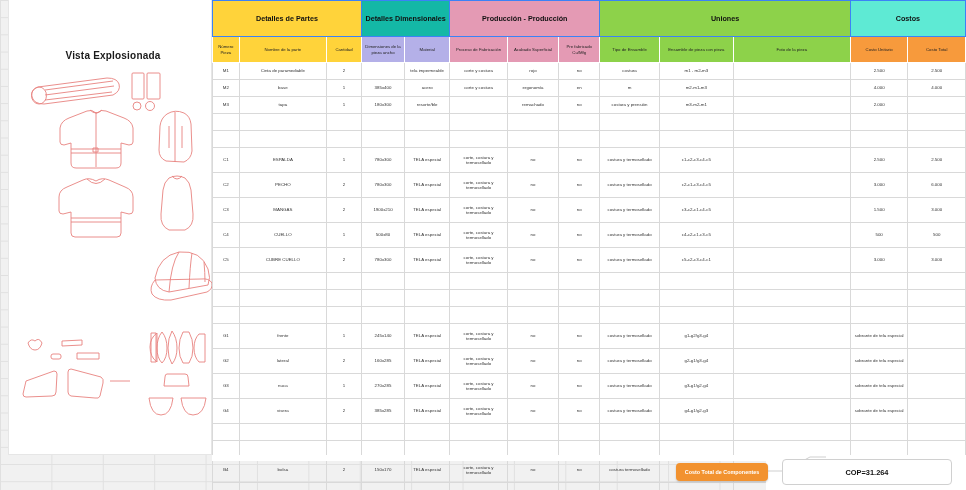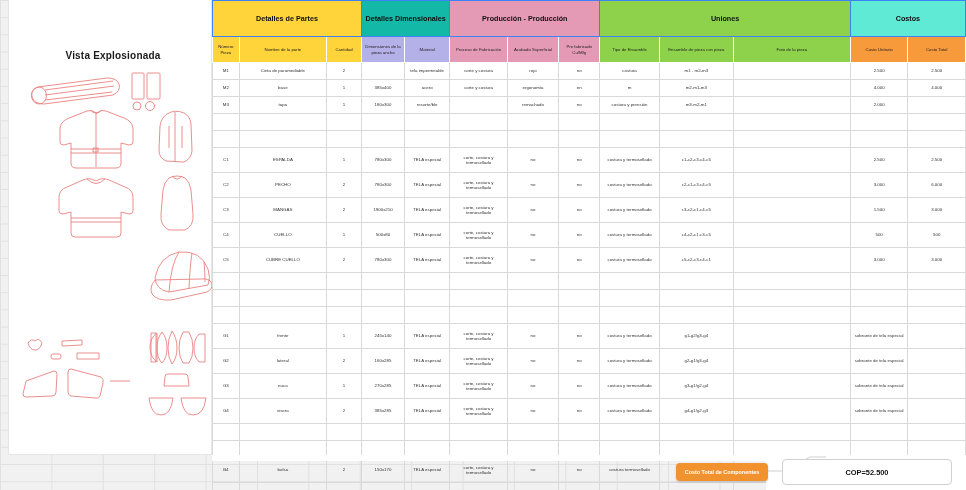--- a/index.html
+++ b/index.html
@@ -578,14 +578,14 @@
 </div>
 
 <div id="white-strip"></div>
 <div id="white-strip2"></div>
 
 <div id="total-row">
   <svg id="leader">
     <path d="M2 16 L18 16 L44 2 L60 2" stroke="#cfcfcf" stroke-width="1" fill="none"></path>
   </svg>
   <div id="btn-total">Costo Total de Componentes</div>
-  <div id="total-value">COP=52.500</div>
+  <div id="total-value">COP=31.264</div>
 </div>
 
 </body></html>

